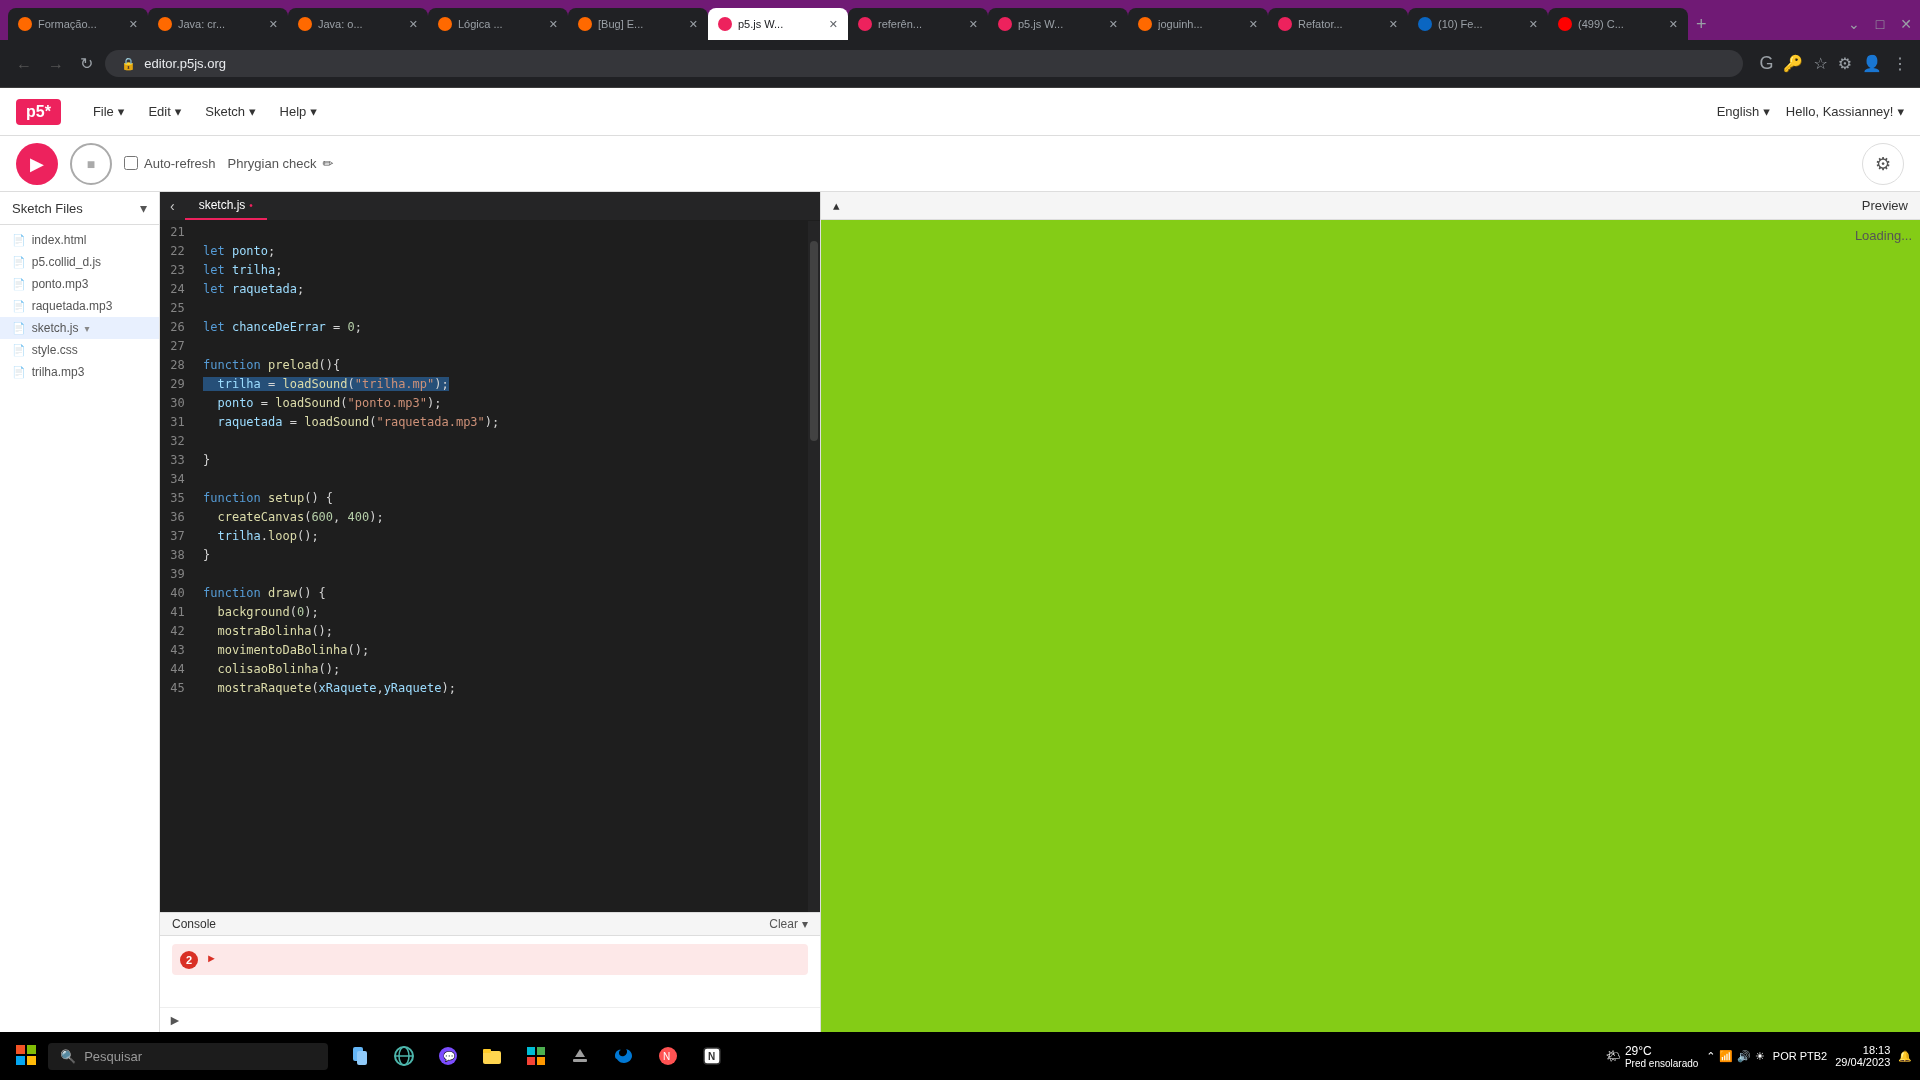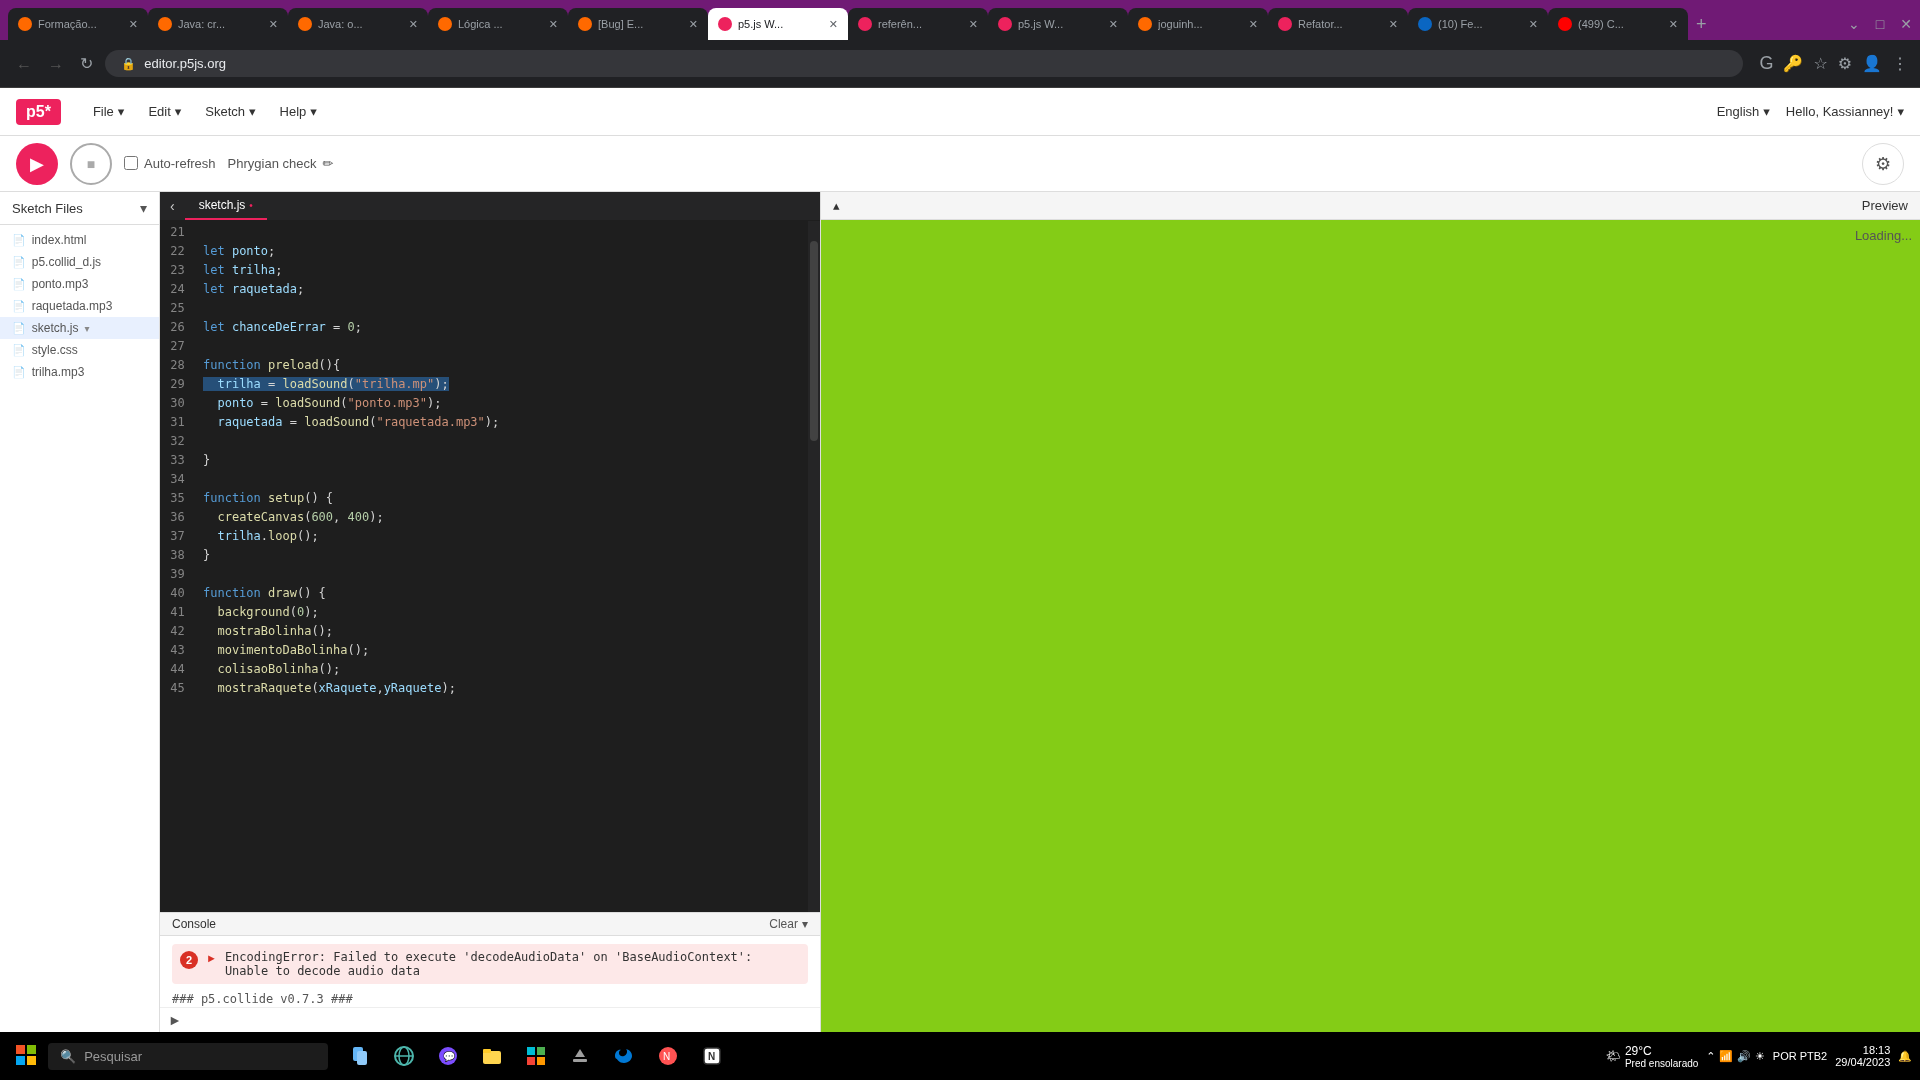--- a/index.html
+++ b/index.html
@@ -349,24 +349,21 @@
         <span class="console-title">Console</span>
         <div class="console-clear">
           <span>Clear</span>
           <span>▾</span>
         </div>
       </div>
       <div class="console-body">
         <div class="console-error">
           <span class="error-icon">2</span>
           <span class="error-arrow">►</span>
-          <span class="error-text">EncodingError: Failed to execute 'decodeAudioData' on
-'BaseAudioContext': Unable to decode audio data</span>
         </div>
-        <div class="console-info">### p5.collide v0.7.3 ###</div>
       </div>
       <div class="console-prompt">
         <span class="console-prompt-arrow">►</span>
       </div>
     </div>
   </div>
 
   <div class="preview-panel">
     <div class="preview-header">
       <span style="cursor:ns-resize;">▴</span>

